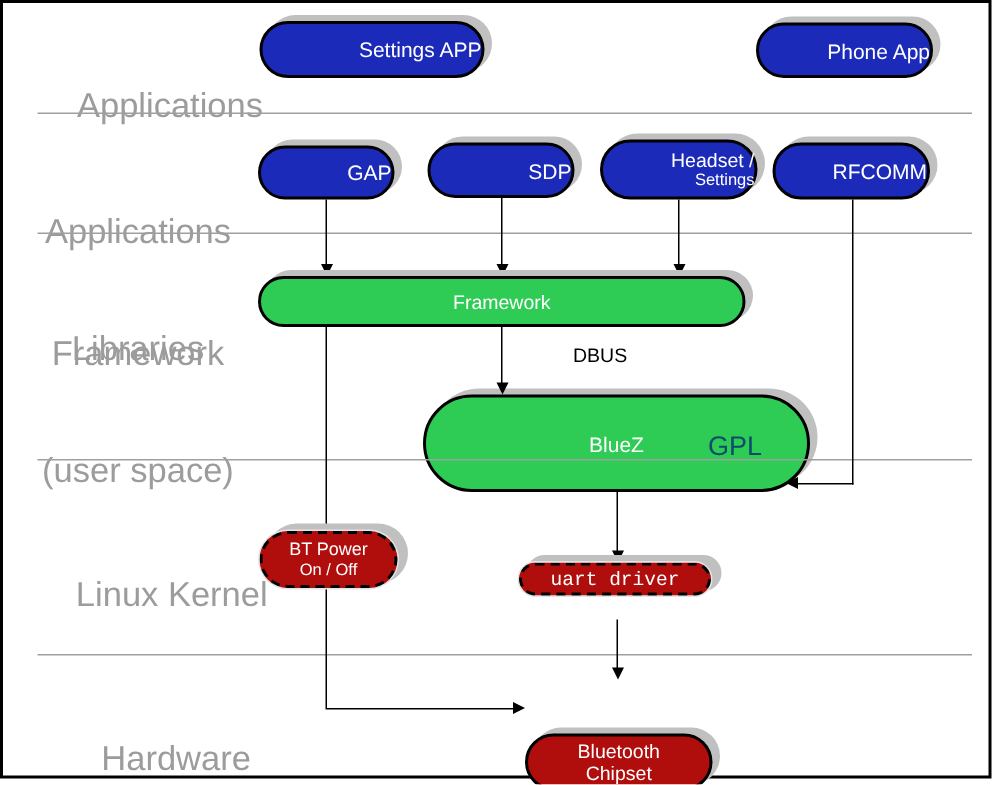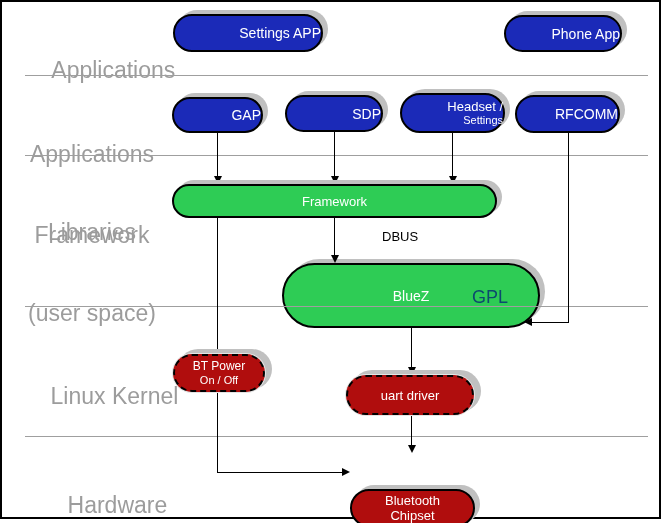--- a/index.html
+++ b/index.html
@@ -126,20 +126,20 @@
   </div>
   <div class="pill green under" style="left:282px; top:263px; width:258px; height:65px;">
     <span class="badge">GPL</span>
     <span class="l1">BlueZ</span>
   </div>
 
   <div class="pill red-dashed" style="left:173px; top:354px; width:92px; height:38px;">
     <span class="l1s" style="font-size:12px;">BT Power</span>
     <span class="l2">On / Off</span>
   </div>
-  <div class="pill red-dashed" style="left:346px; top:375px; width:128px; height:40px;">
+  <div class="pill red-dashed" style="left:346px; top:375px; width:128px; height:22px;font-family:Liberation Mono, monospace;">
     <span class="l1s">uart driver</span>
   </div>
   <div class="pill red-solid" style="left:350px; top:453px; width:125px; height:38px;">
     <span class="l1s">Bluetooth</span>
     <span class="l1s">Chipset</span>
   </div>
 </div>
 
 </body></html>

